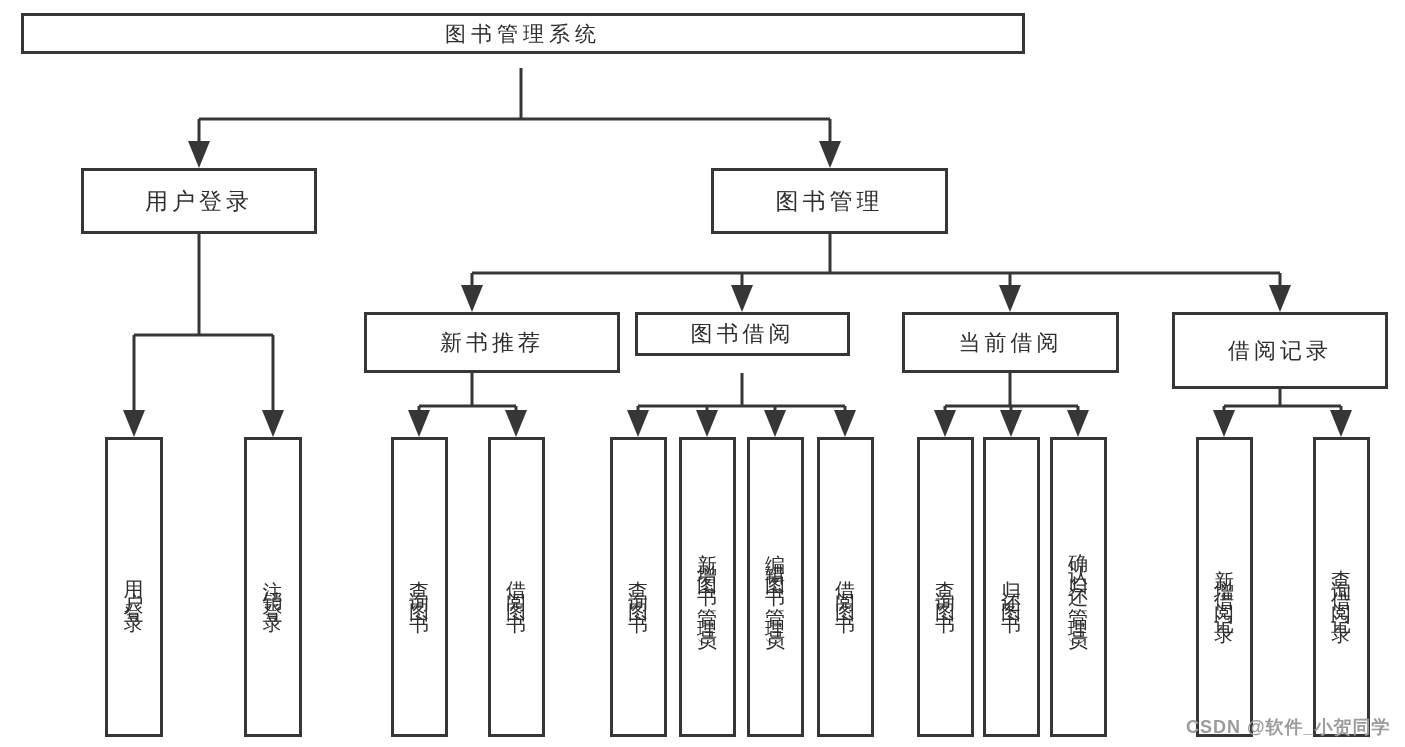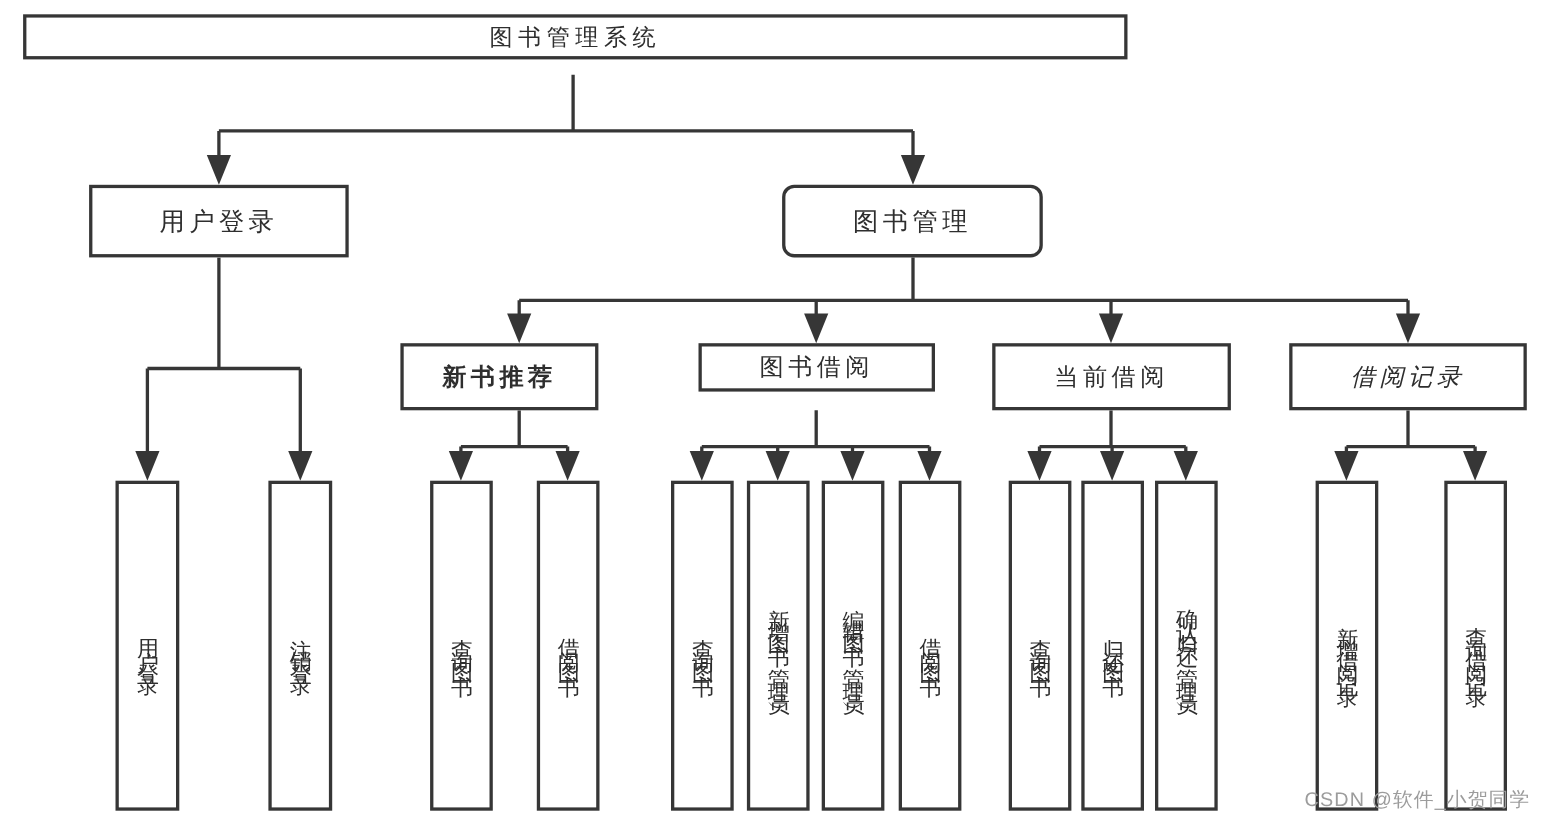--- a/index.html
+++ b/index.html
@@ -27,20 +27,21 @@
   .node-l3{font-size:22px;letter-spacing:4px;}
   .leaf span{
     writing-mode:vertical-rl;text-orientation:mixed;
     font-size:20px;letter-spacing:11px;line-height:1;
     white-space:nowrap;
   }
   .watermark{
     position:absolute;left:1186px;top:715px;z-index:5;
     font-size:18px;letter-spacing:1px;color:var(--watermark);
     white-space:nowrap;
+    font-weight:bold;
   }
 </style>
 </head>
 <body>
 
 <svg id="connectors" width="1405" height="747" viewBox="0 0 1405 747">
   <g stroke="var(--line)" stroke-width="3" fill="none">
 
     <path d="M521 68 V119 M199 119 H830 M199 119 V142 M830 119 V142"></path>
 
@@ -75,26 +76,26 @@
     <polygon points="1000,410 1022,410 1011,437"></polygon>
     <polygon points="1067,410 1089,410 1078,437"></polygon>
     <polygon points="1213,410 1235,410 1224,437"></polygon>
     <polygon points="1330,410 1352,410 1341,437"></polygon>
   </g>
 </svg>
 
 <div class="node node-root" style="left:21px;top:13px;width:1004px;height:41px;">图书管理系统</div>
 
 <div class="node node-l2" style="left:81px;top:168px;width:236px;height:66px;">用户登录</div>
-<div class="node node-l2" style="left:711px;top:168px;width:237px;height:66px;border-radius:11px;">图书管理</div>
+<div class="node node-l2" style="left:711px;top:168px;width:237px;height:66px;">图书管理</div>
 
-<div class="node node-l3" style="left:364px;top:312px;width:180px;height:61px;font-weight:bold;">新书推荐</div>
+<div class="node node-l3" style="left:364px;top:312px;width:256px;height:61px;">新书推荐</div>
 <div class="node node-l3" style="left:635px;top:312px;width:215px;height:44px;">图书借阅</div>
 <div class="node node-l3" style="left:902px;top:312px;width:217px;height:61px;text-align:center;">当前借阅</div>
-<div class="node node-l3" style="left:1172px;top:312px;width:216px;height:61px;font-style:italic;">借阅记录</div>
+<div class="node node-l3" style="left:1172px;top:312px;width:216px;height:77px;">借阅记录</div>
 
 <div class="node leaf" style="left:105px;top:437px;width:58px;height:300px;">
   <span>用户登录</span>
 </div>
 <div class="node leaf" style="left:244px;top:437px;width:58px;height:300px;">
   <span>注销登录</span>
 </div>
 
 <div class="node leaf" style="left:391px;top:437px;width:57px;height:300px;">
   <span>查询图书</span>

